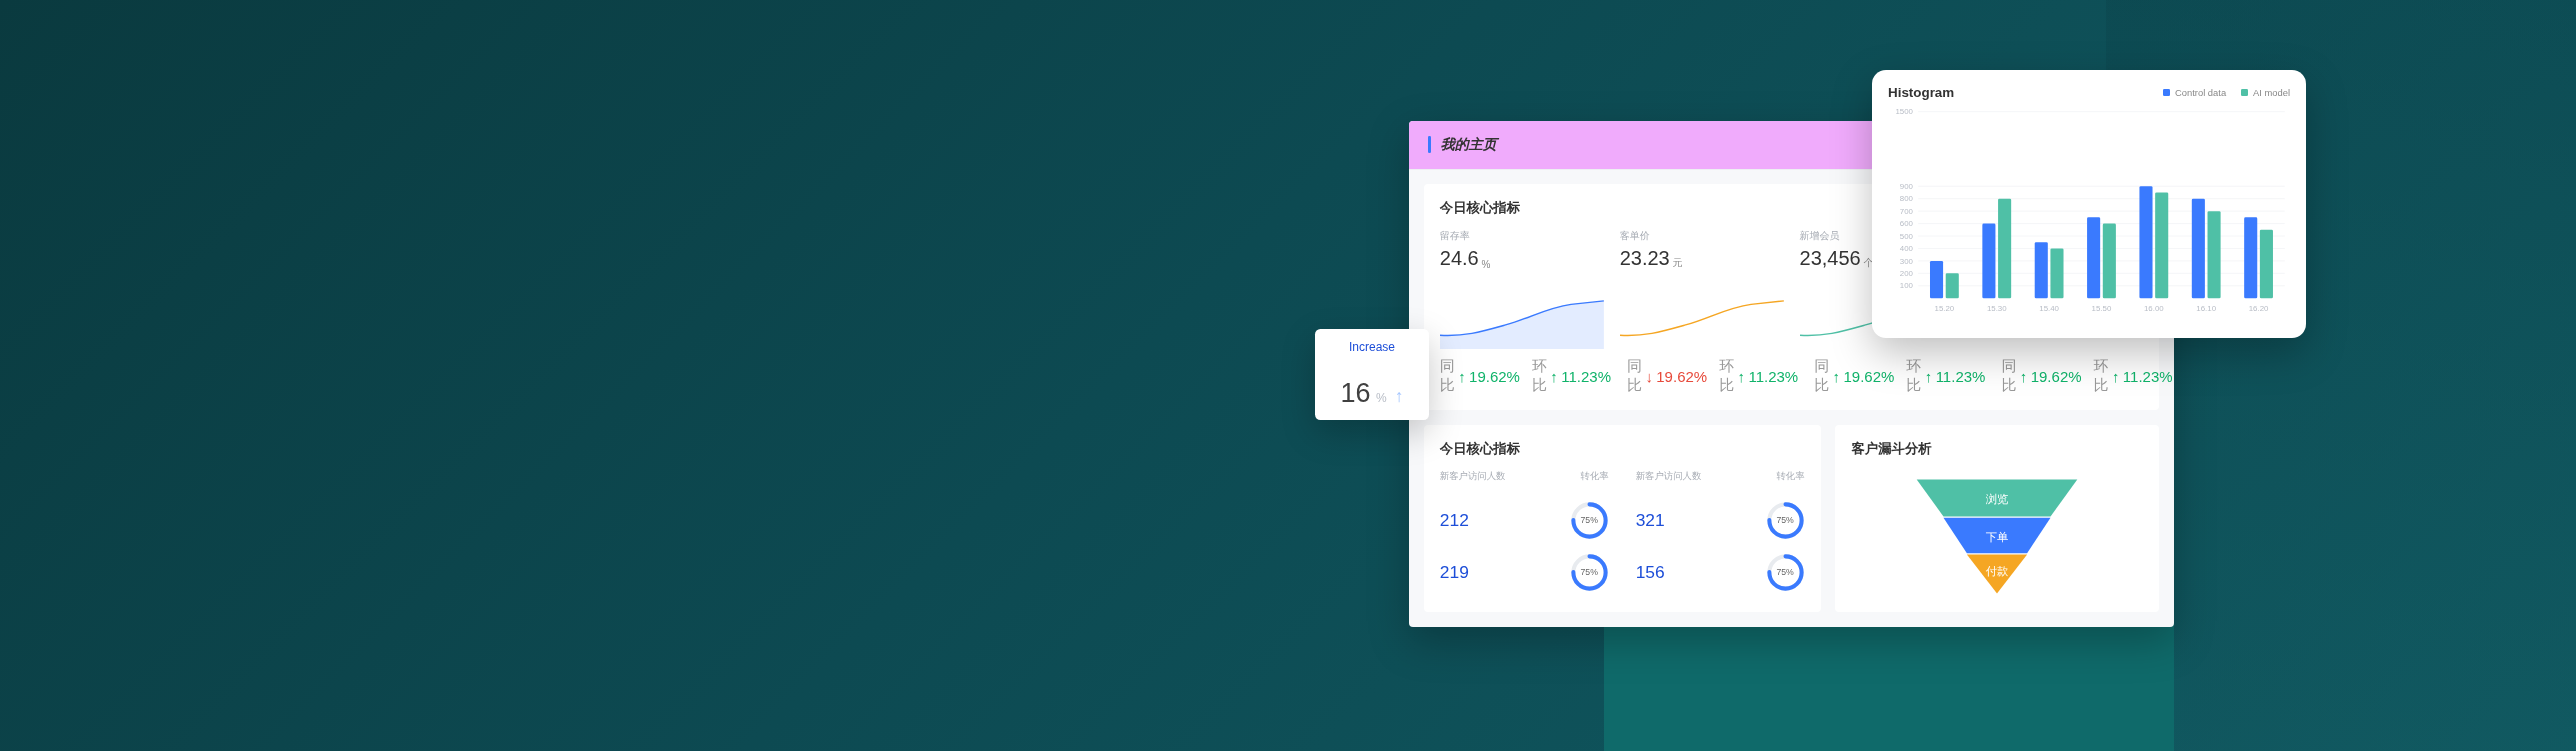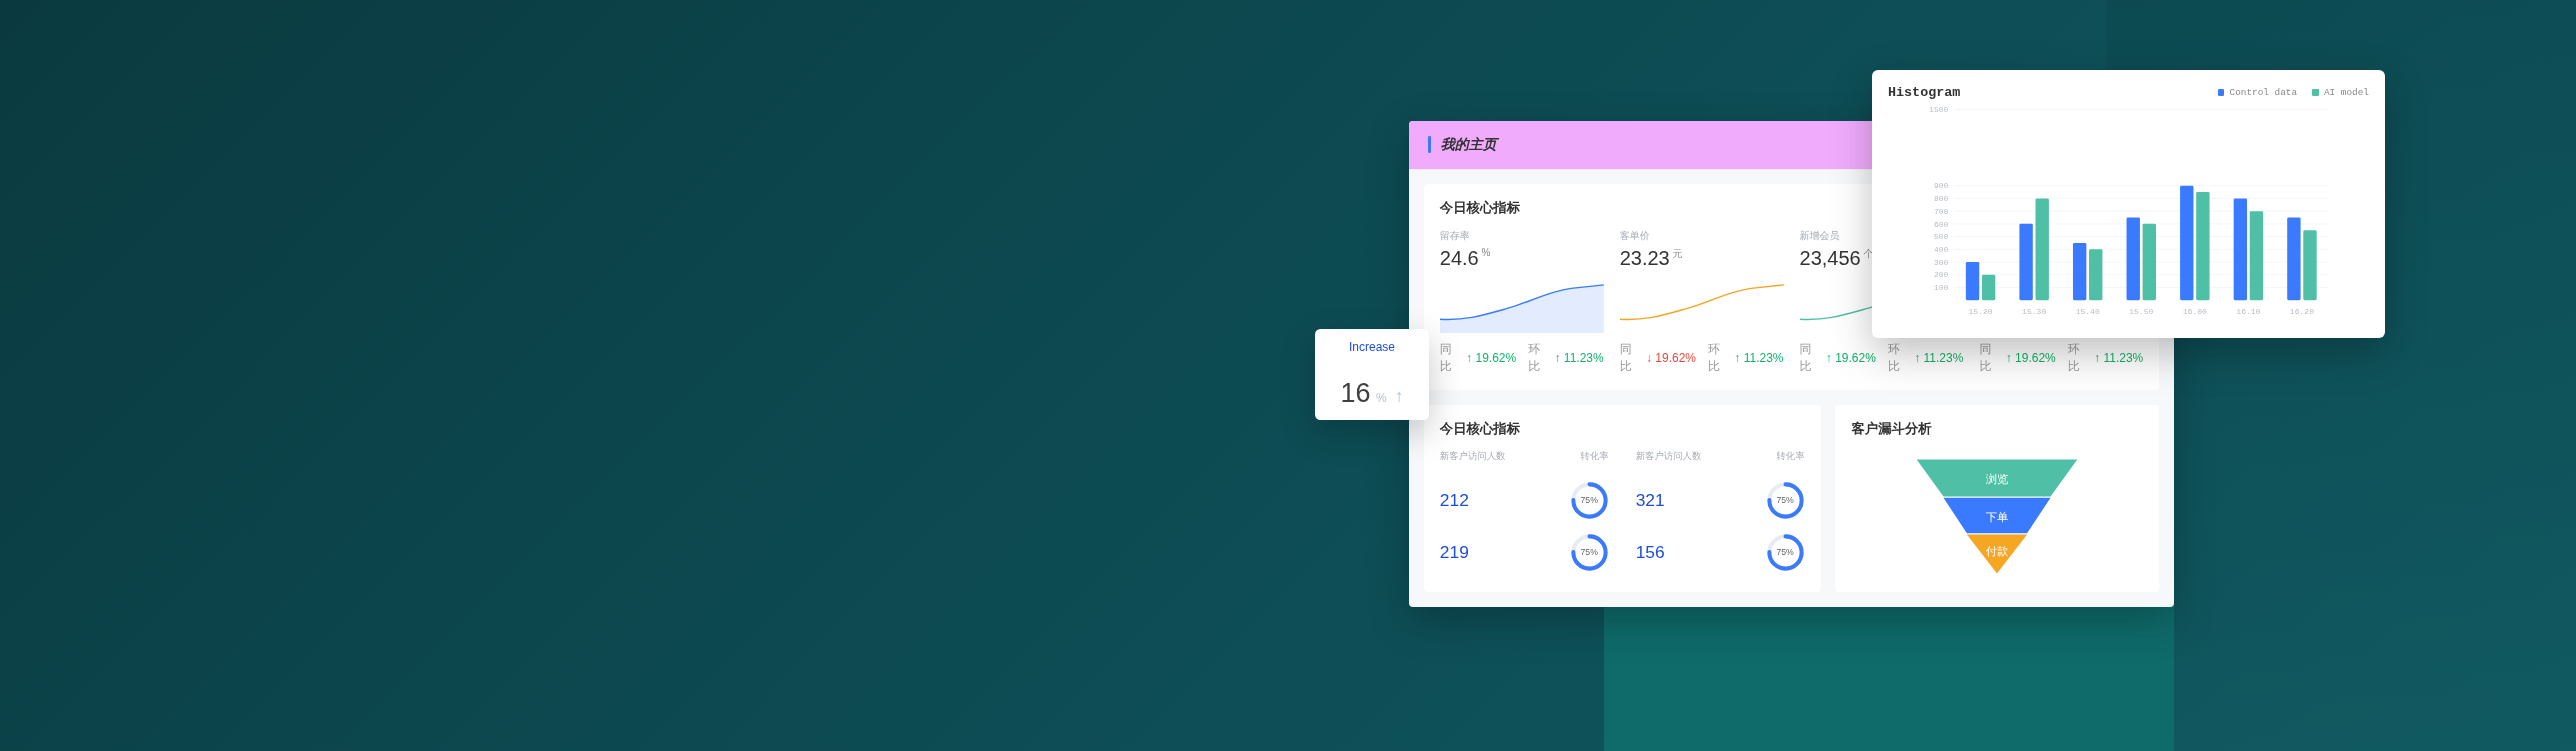--- a/index.html
+++ b/index.html
@@ -63,36 +63,36 @@
 
 .section {
   background:#fff;
   border-radius:4px;
   margin:14.8px;
   padding:14.8px 16px;
 }
 .section-title { font-size: 13.4px; color:#333; font-weight:600; margin-bottom:12px; }
 
 .metrics-row {
-  display:flex; gap:16px; margin-bottom:8px;
+  display:flex; gap:16px; margin-bottom:24px;
 }
 .metric {
   flex:1;
   min-width: 0;
 }
 .metric-label { font-size: 10px; color:#a6abb3; margin-bottom:4px; }
-.metric-value { font-size: 20px; color:#333; display:flex; align-items:flex-start; }
+.metric-value { font-size: 20px; color:#333; display:flex; align-items:flex-end; }
 .metric-value .unit { font-size:10px; color:#888; margin-left:2.7px; }
 
 .spark-row { display:flex; gap:16px; margin-bottom:8px; }
 .spark { flex:1; height:55px; position:relative; }
 .spark svg { width:100%; height:100%; }
 
 .compare-row { display:flex; gap:16px; }
-.compare { flex:1; display:flex; gap:12px; font-size:12px; }
+.compare { flex:1; display:flex; gap:12px; font-size:15px; }
 .compare-item { display:flex; align-items:center; gap:3.4px; }
 .c-label { color:#999; }
 .c-val { color:#555; }
 .arr-up { color:#10b36a; }
 .arr-dn { color:#e74a3b; }
 .c-val.up { color:#10b36a; }
 .c-val.dn { color:#e74a3b; }
 
 .lower-row {
   display:flex; gap:14.8px; margin:0 14.8px 14.8px 14.8px;
@@ -142,26 +142,25 @@
 }
 .inc-label { color:#1d4ed8; font-size:12px; margin-bottom:24px; }
 .inc-row { display:flex; align-items:baseline; gap:5.4px; }
 .inc-val { color:#404040; font-size:27px; }
 .inc-unit { color:#b8bdc6; font-size:12px; }
 .inc-icon { color:#a4c6ff; font-size:17.4px; margin-left:2.7px; }
 
 
 .histo {
   position:absolute; left:557px; top:-34px;
-  width:513px; height:268px;
+  width:434px; height:268px;
   background:#fff;
-  border-radius:6px;
+  border-radius:14px;
   box-shadow:0 14.8px 40px rgba(0,0,0,.25);
   padding:14.8px 16px 8px 16px;
-  font-family:Liberation Mono, monospace;
 }
 .histo-head { display:flex; align-items:center; justify-content:space-between; margin-bottom:4px; }
 .histo-title { font-size:13.4px; color:#333; font-weight:600; }
 .legend { display:flex; gap:14.8px; font-size:9.4px; color:#888; }
 .legend-item { display:flex; align-items:center; gap:5.4px; }
 .legend-dot { width:6.7px; height:6.7px; border-radius:1.3px; }
 .legend-dot.blue { background:#3a7afe; }
 .legend-dot.teal { background:#4fc0a6; }
 .histo-body { position:relative; height:215px; }
 .histo-body svg { width:100%; height:100%; }

